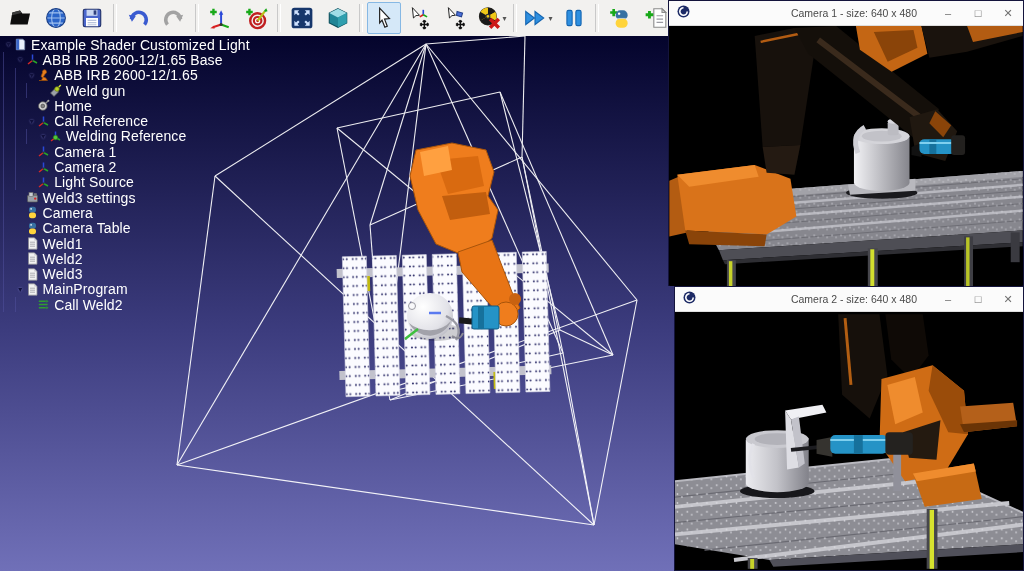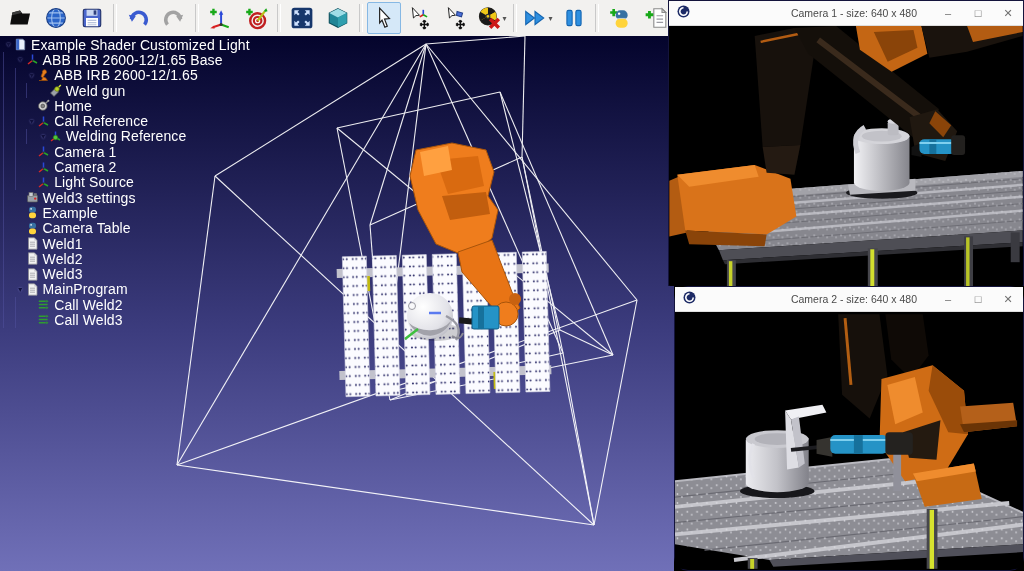--- a/index.html
+++ b/index.html
@@ -475,21 +475,21 @@
       <div class="tree-row">
         <span class="guide"></span>
         <span class="arrow"></span>
         <span class="ticon">
           <svg width="13" height="13" viewBox="0 0 13 13">
             <rect x="3" y="0.8" width="7" height="5.7" rx="2.6" fill="#3771a2"></rect>
             <rect x="3" y="6.5" width="7" height="5.7" rx="2.6" fill="#ffd43b"></rect>
             <circle cx="5.1" cy="2.9" r="0.8" fill="#fff"></circle>
           </svg>
         </span>
-        <span class="tlabel">Example</span>
+        <span class="tlabel">Camera</span>
       </div>
       <div class="tree-row">
         <span class="guide"></span>
         <span class="arrow"></span>
         <span class="ticon">
           <svg width="13" height="13" viewBox="0 0 13 13">
             <rect x="3" y="0.8" width="7" height="5.7" rx="2.6" fill="#3771a2"></rect>
             <rect x="3" y="6.5" width="7" height="5.7" rx="2.6" fill="#ffd43b"></rect>
             <circle cx="5.1" cy="2.9" r="0.8" fill="#fff"></circle>
           </svg>
@@ -549,33 +549,20 @@
         <span class="guide"></span>
         <span class="arrow"></span>
         <span class="ticon">
           <svg width="13" height="13" viewBox="0 0 13 13">
             <path d="M1.8 3.3 h7 M1.8 6.5 h8.8 M1.8 9.7 h7" stroke="#2f9e2f" stroke-width="1.5"></path>
             <path d="M9.3 1.8 l2.2 1.5 -2.2 1.5 z" fill="#2f9e2f"></path>
             <path d="M9.3 8.2 l2.2 1.5 -2.2 1.5 z" fill="#2f9e2f"></path>
           </svg>
         </span>
         <span class="tlabel">Call Weld2</span>
-      </div>
-      <div class="tree-row">
-        <span class="guide"></span>
-        <span class="guide"></span>
-        <span class="arrow"></span>
-        <span class="ticon">
-          <svg width="13" height="13" viewBox="0 0 13 13">
-            <path d="M1.8 3.3 h7 M1.8 6.5 h8.8 M1.8 9.7 h7" stroke="#2f9e2f" stroke-width="1.5"></path>
-            <path d="M9.3 1.8 l2.2 1.5 -2.2 1.5 z" fill="#2f9e2f"></path>
-            <path d="M9.3 8.2 l2.2 1.5 -2.2 1.5 z" fill="#2f9e2f"></path>
-          </svg>
-        </span>
-        <span class="tlabel">Call Weld3</span>
       </div>
     </div>
 
   <div class="cam-window" style="left:668px;top:0;width:356px;height:286px;">
     <div class="cam-titlebar">
       <span>
         <svg width="13" height="13">
             <circle cx="6.5" cy="6.5" r="6" fill="#1d2b66"></circle>
             <path d="M6.5 2.8 a3.7 3.7 0 1 0 3.7 3.7" stroke="#fff" stroke-width="1.6" fill="none"></path>
           </svg>
@@ -646,21 +633,21 @@
       <g>
         <polygon points="244,122 254,118 254,132 244,130" fill="#111111"></polygon>
         <rect x="252" y="114" width="36" height="15" rx="5" fill="#2593c6"></rect>
         <rect x="262" y="114" width="7" height="15" fill="#16719c"></rect>
         <path d="M252,118 h36" stroke="#7fd0ef" stroke-width="2"></path>
         <rect x="284" y="110" width="14" height="20" rx="3" fill="#22201e"></rect>
       </g>
     </svg>
   </div>
 
-  <div class="cam-window" style="left:674px;top:286px;width:350px;height:285px;border-radius:14px;">
+  <div class="cam-window" style="left:674px;top:286px;width:350px;height:285px;">
     <div class="cam-titlebar">
       <span>
         <svg width="13" height="13">
             <circle cx="6.5" cy="6.5" r="6" fill="#1d2b66"></circle>
             <path d="M6.5 2.8 a3.7 3.7 0 1 0 3.7 3.7" stroke="#fff" stroke-width="1.6" fill="none"></path>
           </svg>
       </span>
       <span class="cam-title">Camera 2 - size: 640 x 480</span>
       <span class="cam-controls">
         <span class="cam-btn">–</span>

